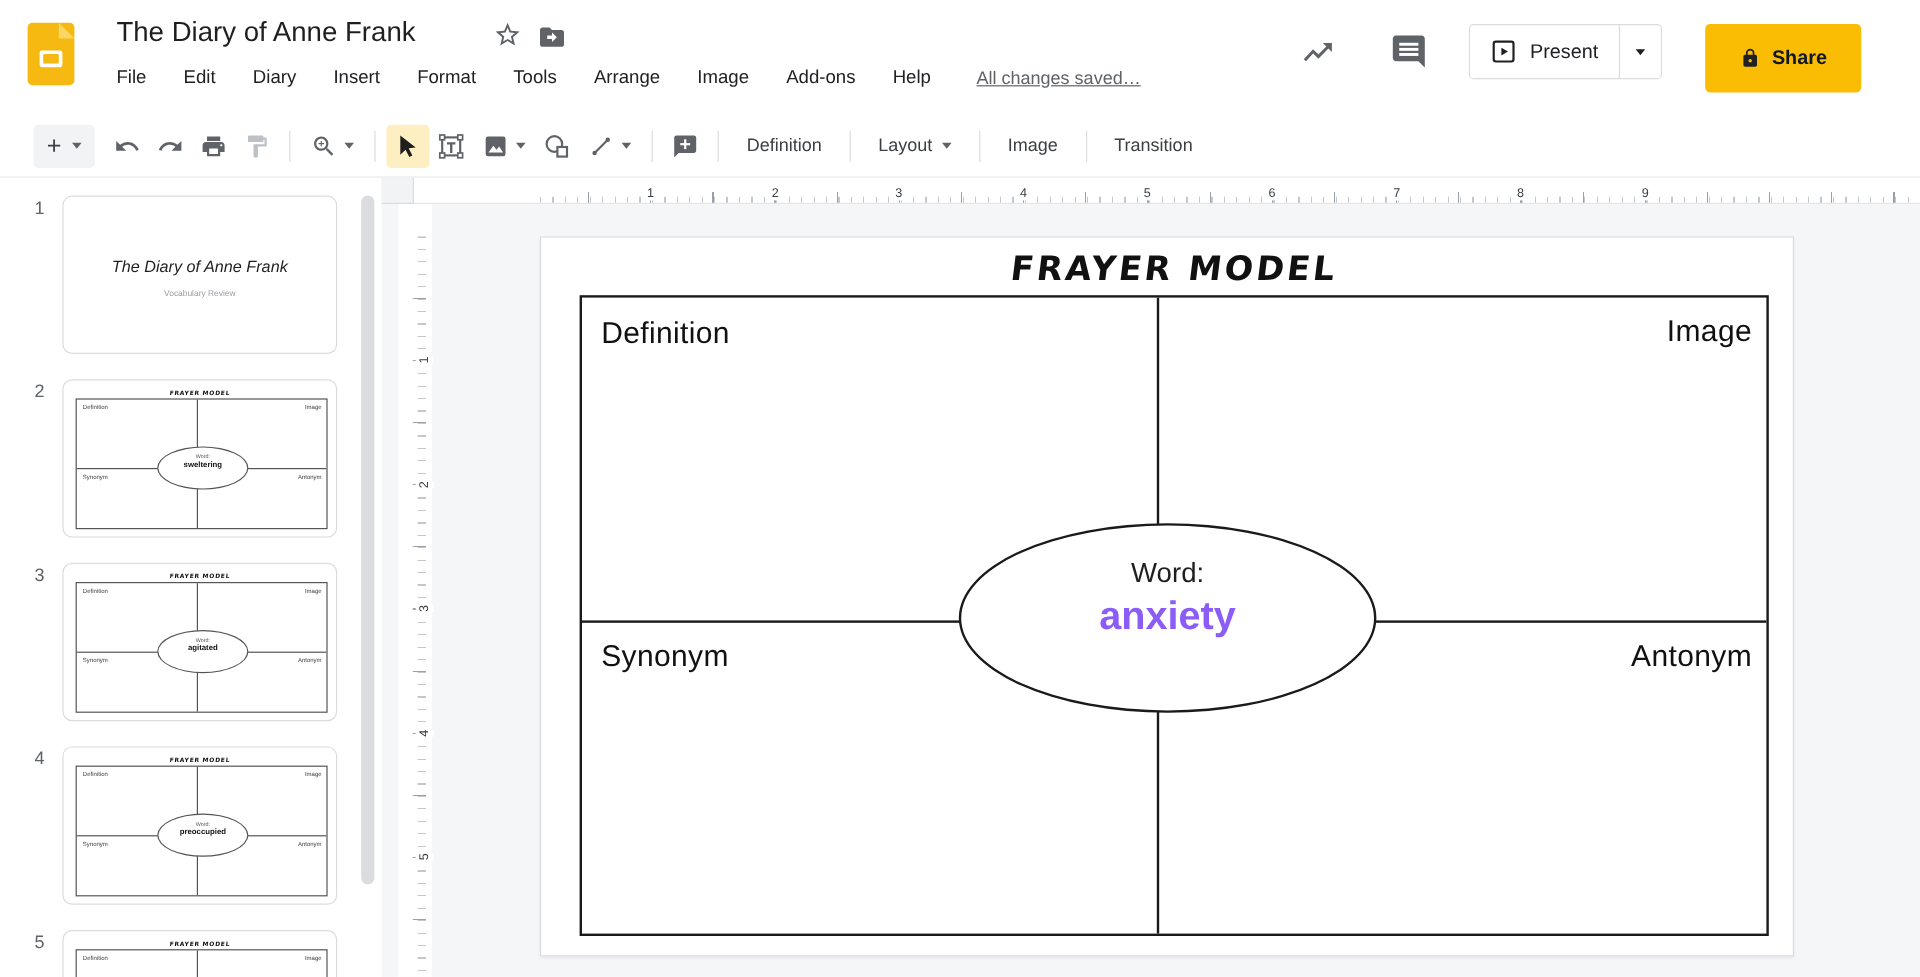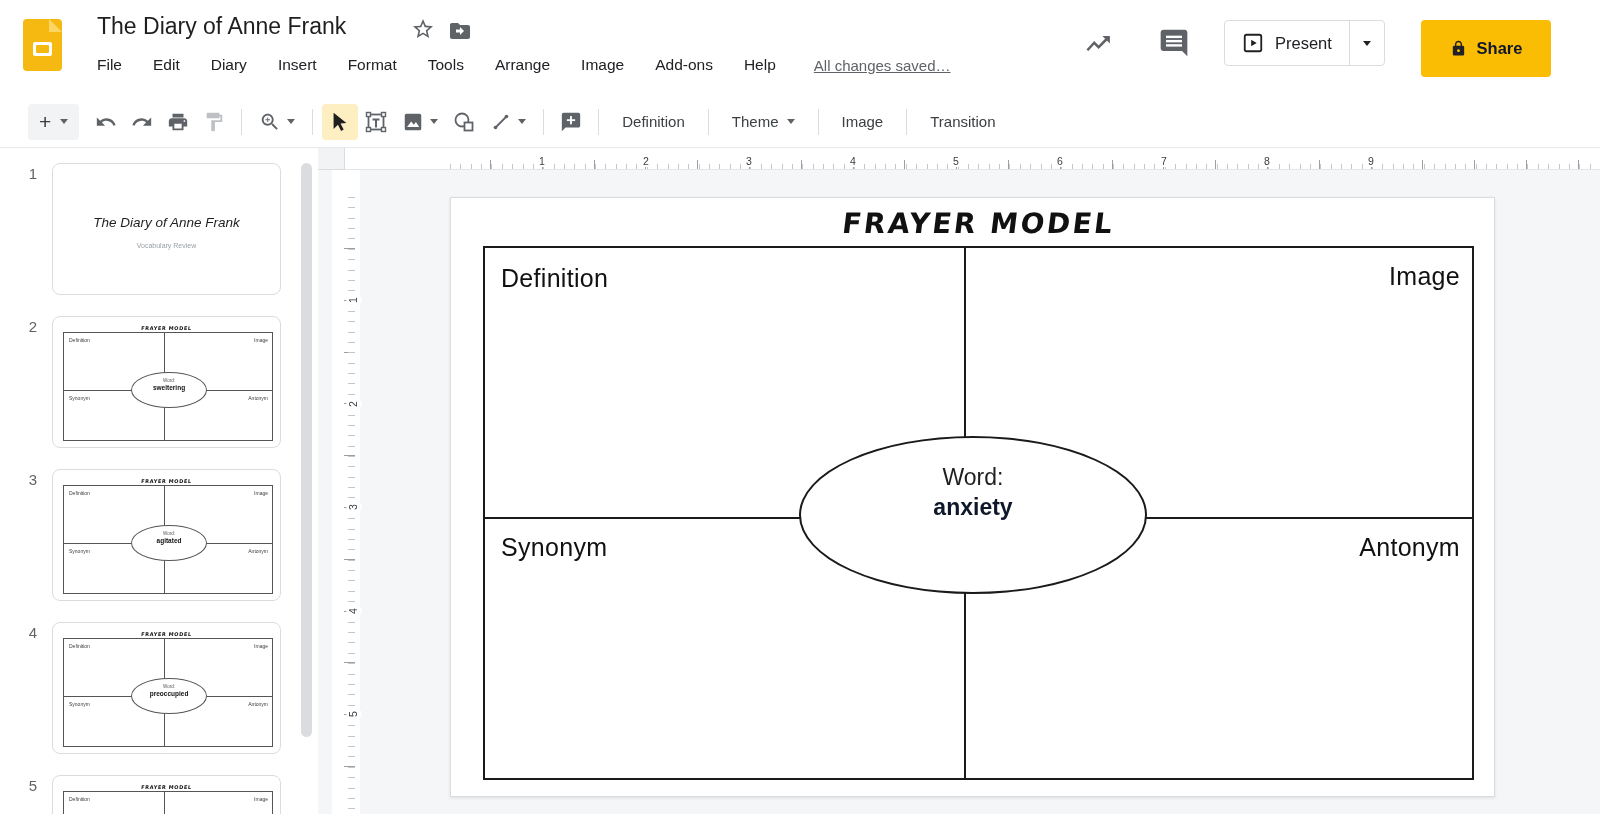--- a/index.html
+++ b/index.html
@@ -98,21 +98,21 @@
     font-family:"DejaVu Sans", sans-serif; }
   .frayer-rect { position:absolute; left:32px; top:48px; width:991px; height:534px; border:2px solid #1a1a1a; }
   .fr-v { position:absolute; left:479px; top:0; bottom:0; width:2px; background:#1a1a1a; }
   .fr-h { position:absolute; top:269px; left:0; right:0; height:2px; background:#1a1a1a; }
   .fq { position:absolute; font-size:25px; color:#111; letter-spacing:.3px; }
   .fq.tl { left:16px; top:16px; } .fq.tr { right:12px; top:14px; }
   .fq.bl { left:16px; top:285px; } .fq.br { right:12px; top:285px; }
   .fr-ellipse { position:absolute; left:314px; top:188px; width:348px; height:158px; background:#fff;
     border:2px solid #1a1a1a; border-radius:50%; text-align:center; z-index:2; }
   .word-label { display:block; margin-top:26px; font-size:23px; color:#1f1f1f; }
-  .word-value { display:block; margin-top:3px; font-size:23px; font-weight:700; color:#0f172a; }
+  .word-value { display:block; margin-top:3px; font-size:33px; font-weight:700; color:#8b5cf6; }
 
   svg { display:block; }
 </style>
 </head>
 <body>
 
 <div class="titlebar">
   <svg class="logo" viewBox="0 0 41 54">
     <rect x="1" y="1" width="39" height="52" rx="4" fill="#F5B912"></rect>
     <path d="M27 1 L40 14 L27 14 Z" fill="#FBD664"></path>
@@ -249,21 +249,21 @@
       <rect x="11" y="5.5" width="2" height="9" fill="#fff"></rect>
         <rect x="7.5" y="9" width="9" height="2" fill="#fff"></rect>
     </svg>
   </div>
   <div class="tb-sep"></div>
   <div class="tb-text">
     <span>Definition</span>
   </div>
   <div class="tb-sep"></div>
   <div class="tb-text">
-    <span>Theme</span>
+    <span>Layout</span>
     <span class="caret"></span>
   </div>
   <div class="tb-sep"></div>
   <div class="tb-text">
     <span>Image</span>
   </div>
   <div class="tb-sep"></div>
   <div class="tb-text">
     <span>Transition</span>
   </div>

